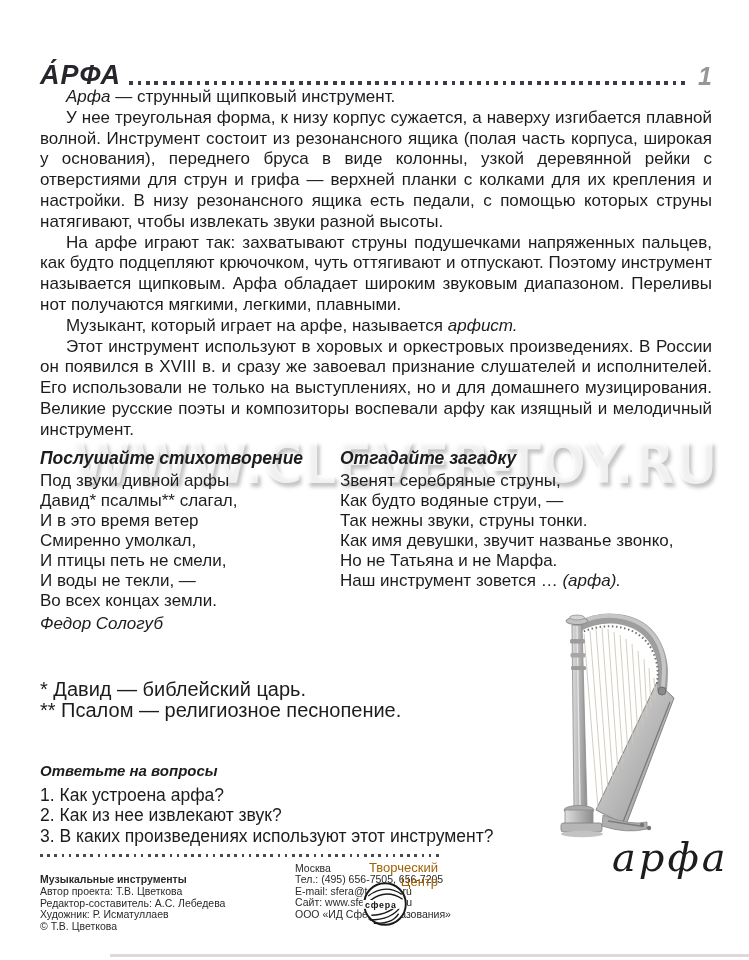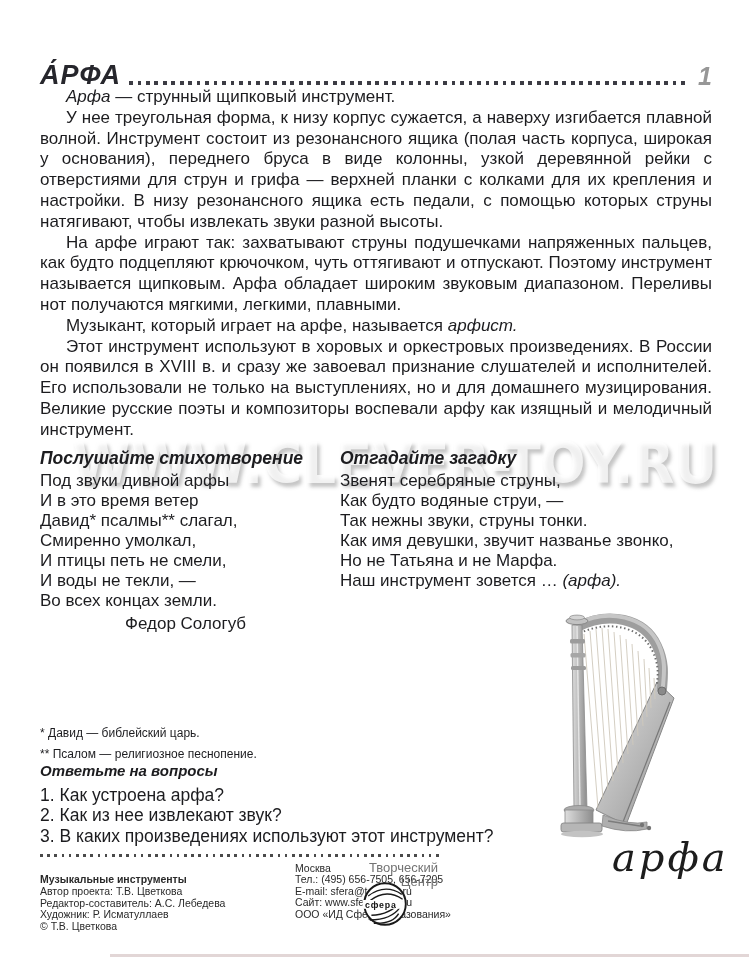--- a/index.html
+++ b/index.html
@@ -19,34 +19,34 @@
   
   .watermark{position:absolute;left:72px;top:430px;z-index:1;font-size:57px;font-weight:bold;
       font-family:"DejaVu Sans",sans-serif;white-space:nowrap;letter-spacing:0px;
       color:rgba(255,255,255,0.75);
       text-shadow:3px 4px 4px rgba(90,90,90,0.35), -1px -1px 1px rgba(255,255,255,0.9);
       transform:scaleX(0.93);transform-origin:left center;}
   
   .col-head{font-size:17.5px;font-weight:bold;font-style:italic;margin-bottom:3px;}
   .poem{position:absolute;left:40px;top:448px;width:292px;font-size:17px;line-height:20px;z-index:2;}
   .riddle{position:absolute;left:340px;top:448px;width:380px;font-size:17px;line-height:20px;z-index:2;}
-  .poem-author{margin-left:85px;margin-top:3px;}
-  
-  .footnotes{position:absolute;left:40px;top:679px;width:400px;font-size:12px;line-height:21px;z-index:2;margin-top:44px;}
+  .poem-author{font-style:italic;margin-top:3px;}
+  
+  .footnotes{position:absolute;left:40px;top:679px;width:400px;font-size:20px;line-height:21px;z-index:2;}
   
   .questions{position:absolute;left:40px;top:761px;width:520px;font-size:17.5px;line-height:20.5px;z-index:2;}
   .questions .col-head{font-size:15px;}
   
   .dot-sep{position:absolute;left:40px;top:854px;width:400px;height:3px;z-index:2;
       background-image:repeating-linear-gradient(90deg,#4a4a4a 0 2.6px,transparent 2.6px 7.2px);}
   .footer{position:absolute;left:0;top:863px;width:749px;font-size:10.5px;line-height:11.4px;color:#2a2a2a;z-index:2;}
   .f-col1{position:absolute;left:40px;top:11px;width:250px;}
   .f-col2{position:absolute;left:295px;top:0;width:170px;}
   .f-title{font-weight:bold;margin-bottom:1px;}
-  .f-logo-text{position:absolute;left:360px;top:-2px;width:78px;text-align:right;font-size:13px;line-height:14px;color:#737373;}
+  .f-logo-text{position:absolute;left:360px;top:-2px;width:78px;text-align:right;font-size:13px;line-height:14px;color:#a16207;}
   .f-logo{position:absolute;left:361px;top:17px;width:48px;height:48px;}
   
   .harp{position:absolute;left:546px;top:612px;width:150px;height:235px;z-index:2;}
   .harp-caption{position:absolute;left:612px;top:834px;width:130px;z-index:2;
       font-family:"DejaVu Serif",serif;font-style:italic;font-weight:400;
       font-size:40px;letter-spacing:3px;color:#1d1d1d;}
   
   .scan-edge{position:absolute;left:110px;right:0;top:954px;height:2.5px;background:#ddcfcf;opacity:.85;z-index:0;}
 </style>
 </head>
@@ -66,22 +66,22 @@
     <p><span class="it">Арфа</span><span> — струнный щипковый инструмент.</span></p>
     <p>У нее треугольная форма, к низу корпус сужается, а наверху изгибается плавной волной. Инструмент состоит из резонансного ящика (полая часть корпуса, широкая у основания), переднего бруса в виде колонны, узкой деревянной рейки с отверстиями для струн и грифа — верхней планки с колками для их крепления и настройки. В низу резонансного ящика есть педали, с помощью которых струны натягивают, чтобы извлекать звуки разной высоты.</p>
     <p>На арфе играют так: захватывают струны подушечками напряженных пальцев, как будто подцепляют крючочком, чуть оттягивают и отпускают. Поэтому инструмент называется щипковым. Арфа обладает широким звуковым диапазоном. Переливы нот получаются мягкими, легкими, плавными.</p>
     <p><span>Музыкант, который играет на арфе, называется </span><span class="it">арфист.</span></p>
     <p>Этот инструмент используют в хоровых и оркестровых произведениях. В России он появился в XVIII в. и сразу же завоевал признание слушателей и исполнителей. Его использовали не только на выступлениях, но и для домашнего музицирования. Великие русские поэты и композиторы воспевали арфу как изящный и мелодичный инструмент.</p>
   </div>
 
   <div class="poem">
     <div class="col-head">Послушайте стихотворение</div>
     <div>Под звуки дивной арфы</div>
+    <div>Давид* псалмы** слагал,</div>
     <div>И в это время ветер</div>
-    <div>Давид* псалмы** слагал,</div>
     <div>Смиренно умолкал,</div>
     <div>И птицы петь не смели,</div>
     <div>И воды не текли, —</div>
     <div>Во всех концах земли.</div>
     <div class="poem-author">Федор Сологуб</div>
   </div>
 
   <div class="riddle">
     <div class="col-head">Отгадайте загадку</div>
     <div>Звенят серебряные струны,</div>

